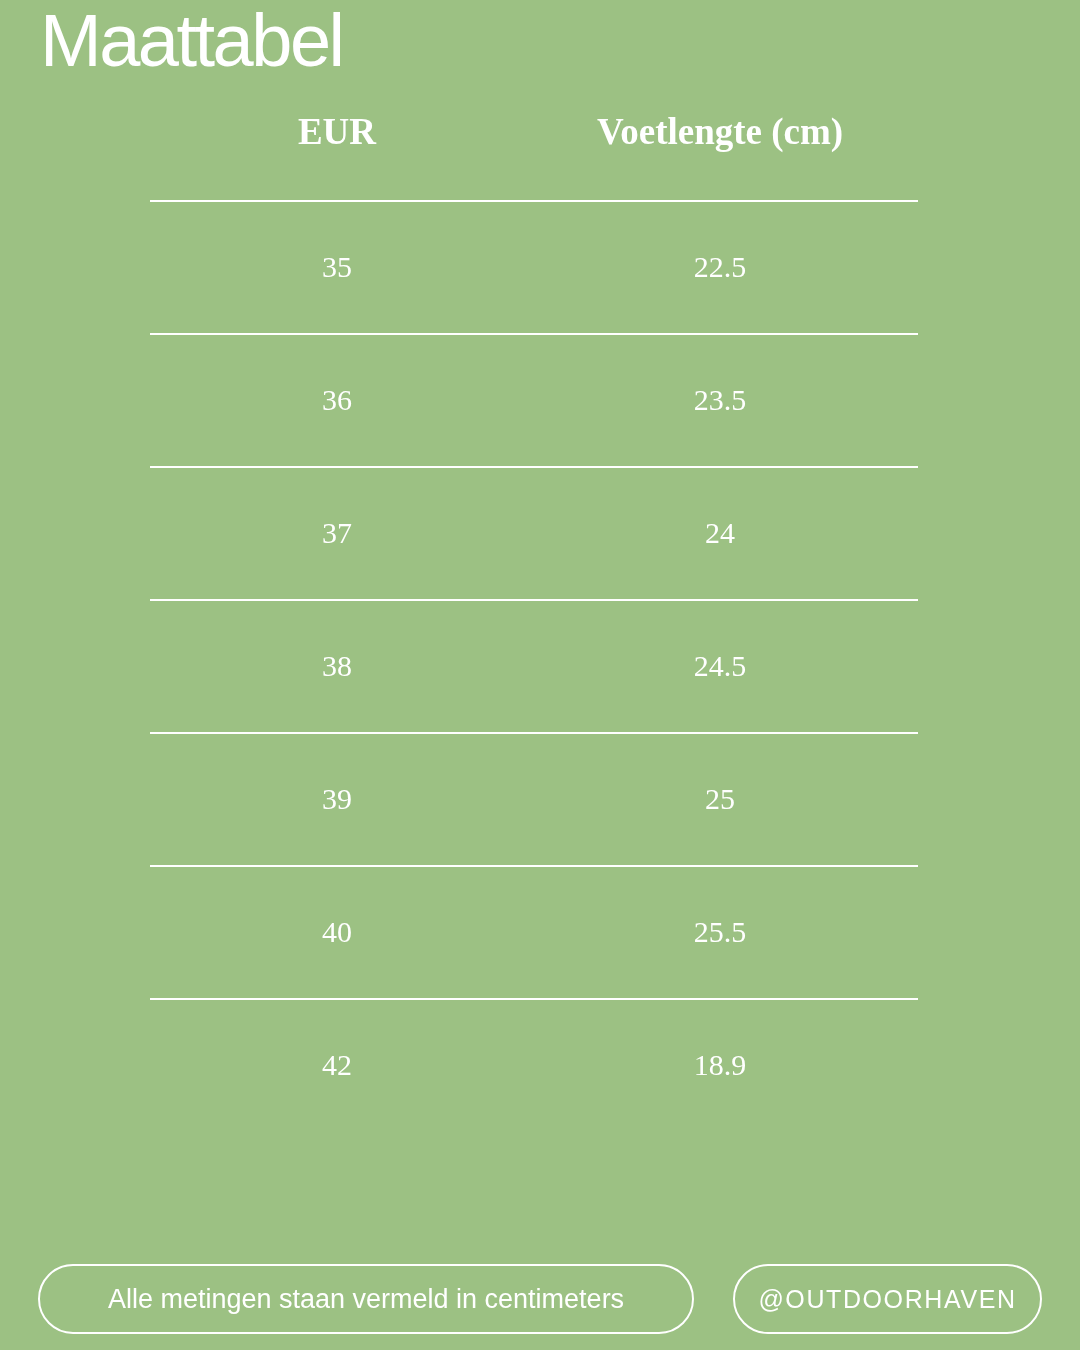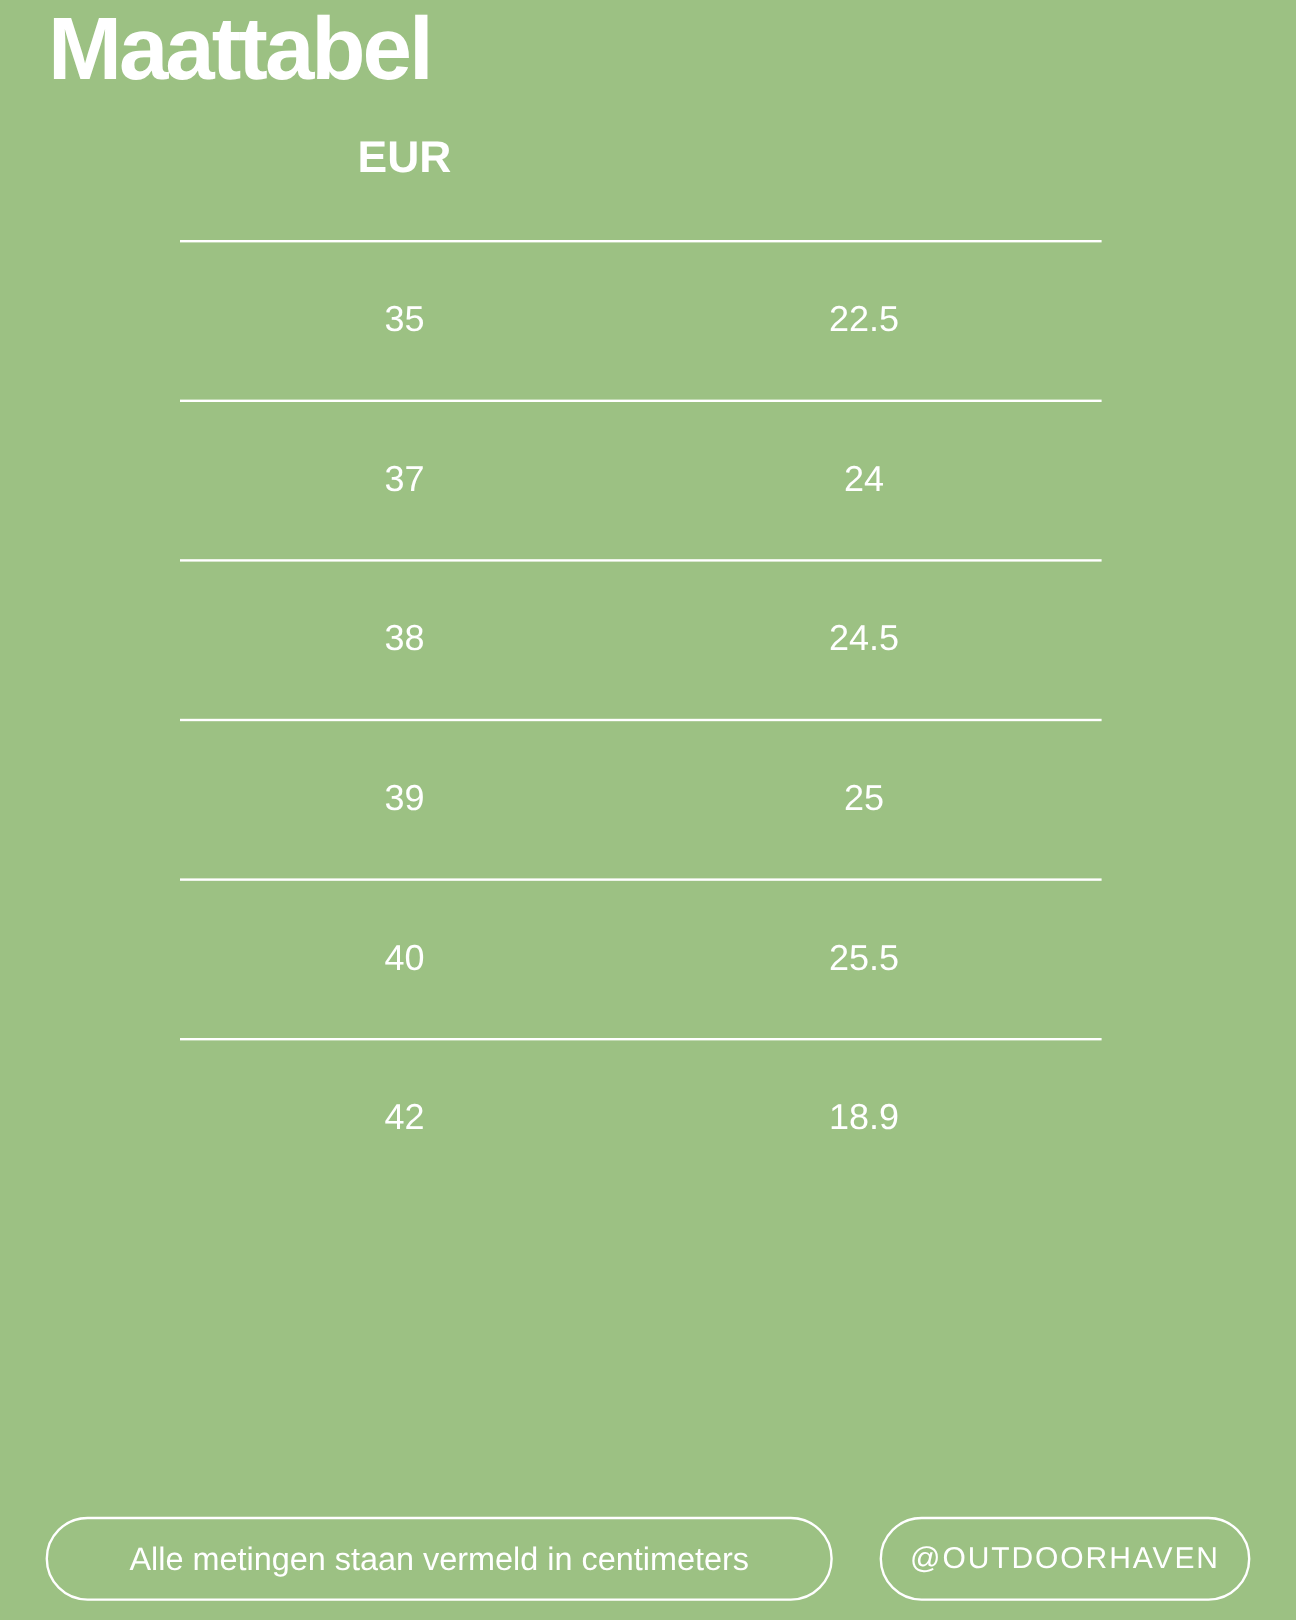--- a/index.html
+++ b/index.html
@@ -21,33 +21,34 @@
     background: #9CC183;
     box-sizing: border-box;
   }
 
   
   #title {
     position: absolute;
     left: 40px;
     top: 2px;
     font-size: 74px;
-    font-weight: 700;
+    font-weight: 400;
     color: #FFFFFF;
     letter-spacing: -2.5px;
     line-height: 1.05;
     white-space: nowrap;
   }
 
   
   #table {
     position: absolute;
     left: 0;
     top: 104px;
     width: 916px;
+    font-family: Liberation Serif, serif;
   }
 
   .row {
     position: relative;
     display: flex;
     align-items: center;
     height: 133px;
     box-sizing: border-box;
   }
 
@@ -140,27 +141,32 @@
 <body>
 
 <div id="page">
 
   <div id="title">Maattabel</div>
 
   <div id="table">
 
     <div class="row header-row">
       <div class="cell col-eur">EUR</div>
+      <div class="cell col-len">Voetlengte (cm)</div>
     </div>
 
     <div class="row data-row sep">
       <div class="cell col-eur">35</div>
       <div class="cell col-len">22.5</div>
     </div>
 
+    <div class="row data-row sep">
+      <div class="cell col-eur">36</div>
+      <div class="cell col-len">23.5</div>
+    </div>
 
     <div class="row data-row sep">
       <div class="cell col-eur">37</div>
       <div class="cell col-len">24</div>
     </div>
 
     <div class="row data-row sep">
       <div class="cell col-eur">38</div>
       <div class="cell col-len">24.5</div>
     </div>

